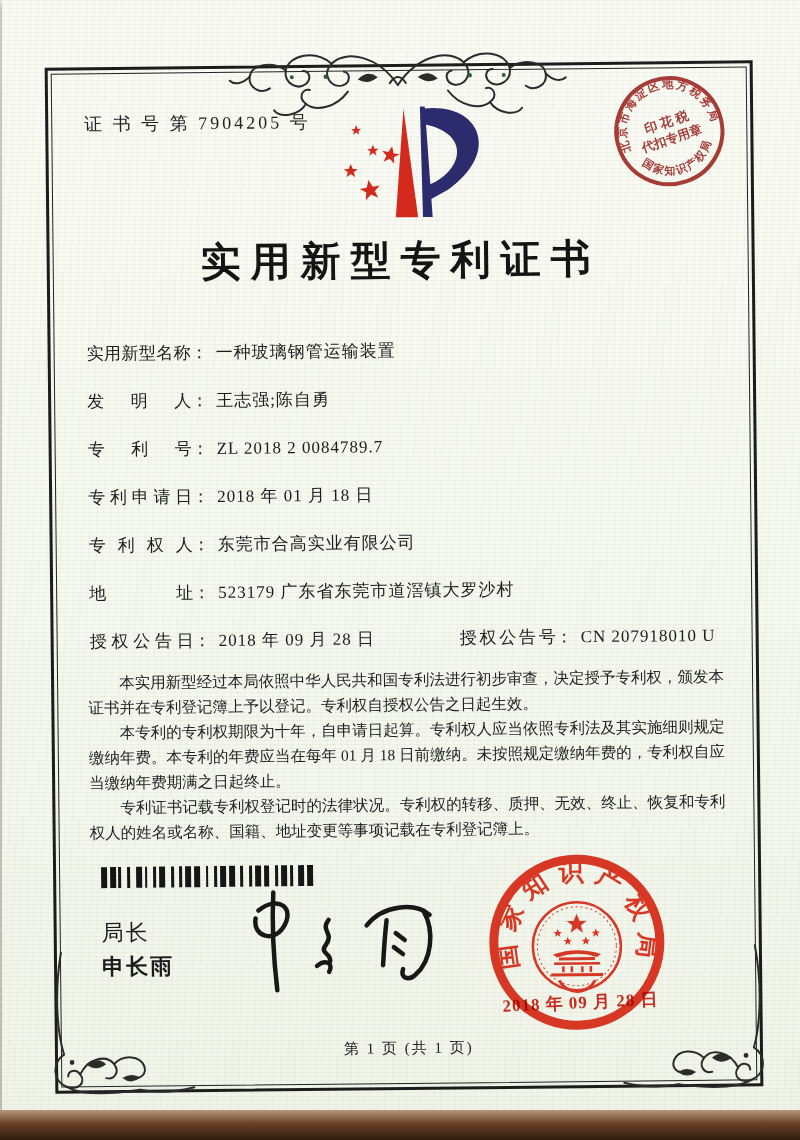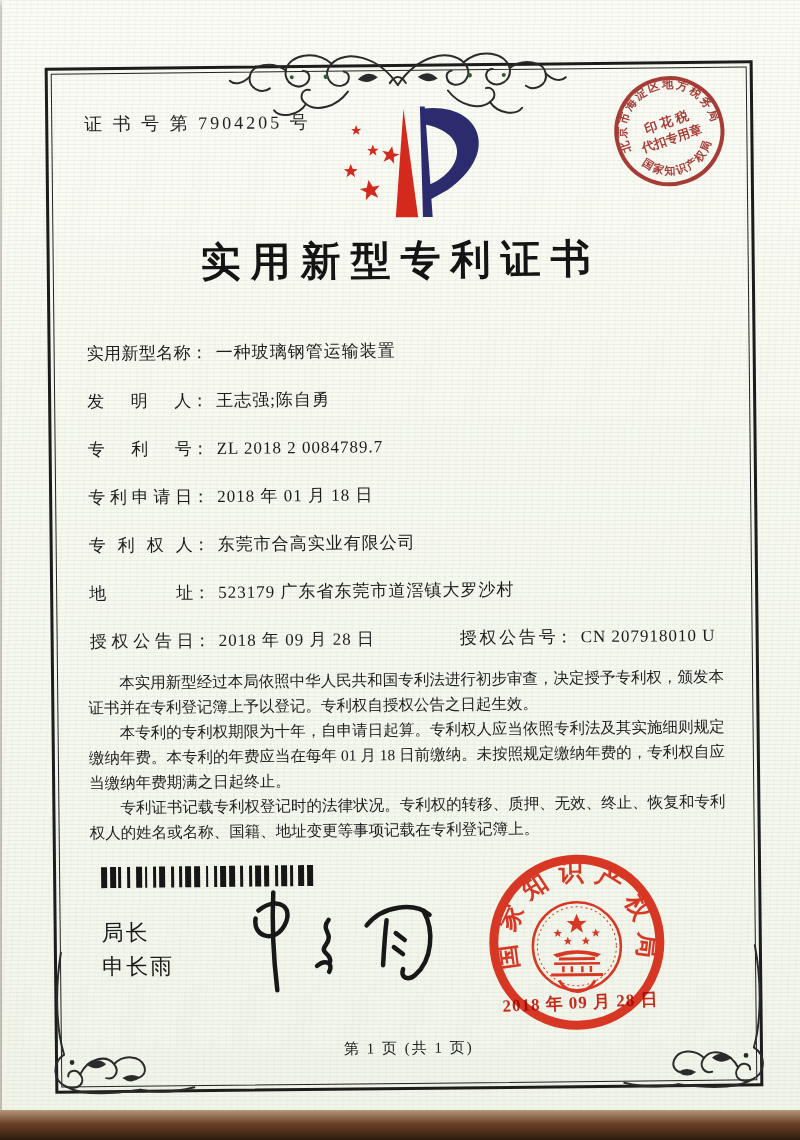--- a/index.html
+++ b/index.html
@@ -159,21 +159,21 @@
           <div style="position: absolute; left: 153.918px; top: 0px; bottom: 0px; width: 5.80822px; background: rgb(22, 22, 22);"></div>
           <div style="position: absolute; left: 162.63px; top: 0px; bottom: 0px; width: 5.80822px; background: rgb(22, 22, 22);"></div>
           <div style="position: absolute; left: 174.247px; top: 0px; bottom: 0px; width: 2.90411px; background: rgb(22, 22, 22);"></div>
           <div style="position: absolute; left: 180.055px; top: 0px; bottom: 0px; width: 5.80822px; background: rgb(22, 22, 22);"></div>
           <div style="position: absolute; left: 188.767px; top: 0px; bottom: 0px; width: 2.90411px; background: rgb(22, 22, 22);"></div>
           <div style="position: absolute; left: 197.479px; top: 0px; bottom: 0px; width: 5.80822px; background: rgb(22, 22, 22);"></div>
           <div style="position: absolute; left: 206.192px; top: 0px; bottom: 0px; width: 5.80822px; background: rgb(22, 22, 22);"></div>
         </div>
 
       <div class="abs signer" style="top:848px;">局长</div>
-      <div class="abs signer" style="top:882px;">申长雨</div>
+      <div class="abs signer" style="top:882px;font-weight:bold;">申长雨</div>
 
       <svg class="abs sig-svg" width="240" height="112" viewBox="0 0 240 112">
         <g fill="none" stroke="#181818" stroke-width="4.5" stroke-linecap="round" stroke-linejoin="round">
           <path d="M42,24 C62,8 80,22 66,42 C56,56 36,50 39,32"></path>
           <path d="M57,6 C55,40 57,76 60,104"></path>
           <path d="M112,34 C103,45 118,47 109,59 C102,68 115,67 113,76"></path>
           <path d="M100,80 C108,73 117,77 112,86"></path>
           <path d="M150,40 C166,20 198,17 213,30"></path>
           <path d="M207,26 C218,46 215,76 198,90 C191,96 183,93 186,84"></path>
           <path d="M170,35 C168,50 167,65 166,80"></path>

